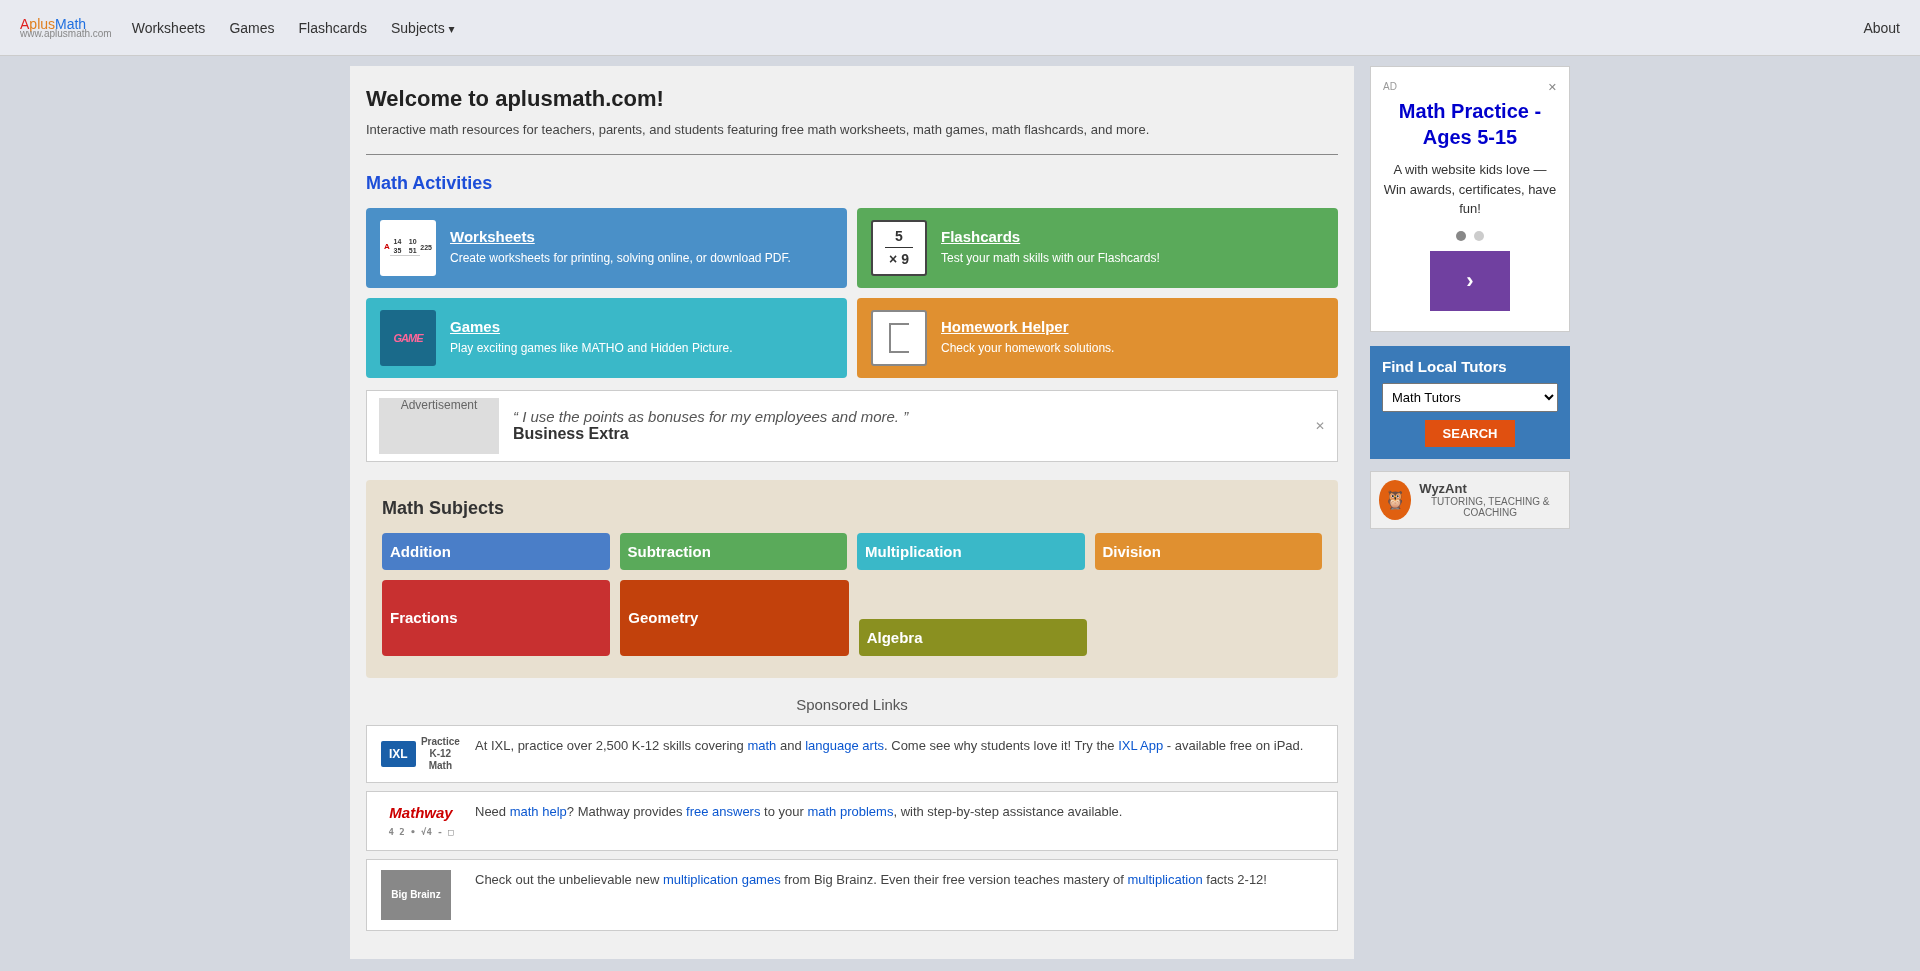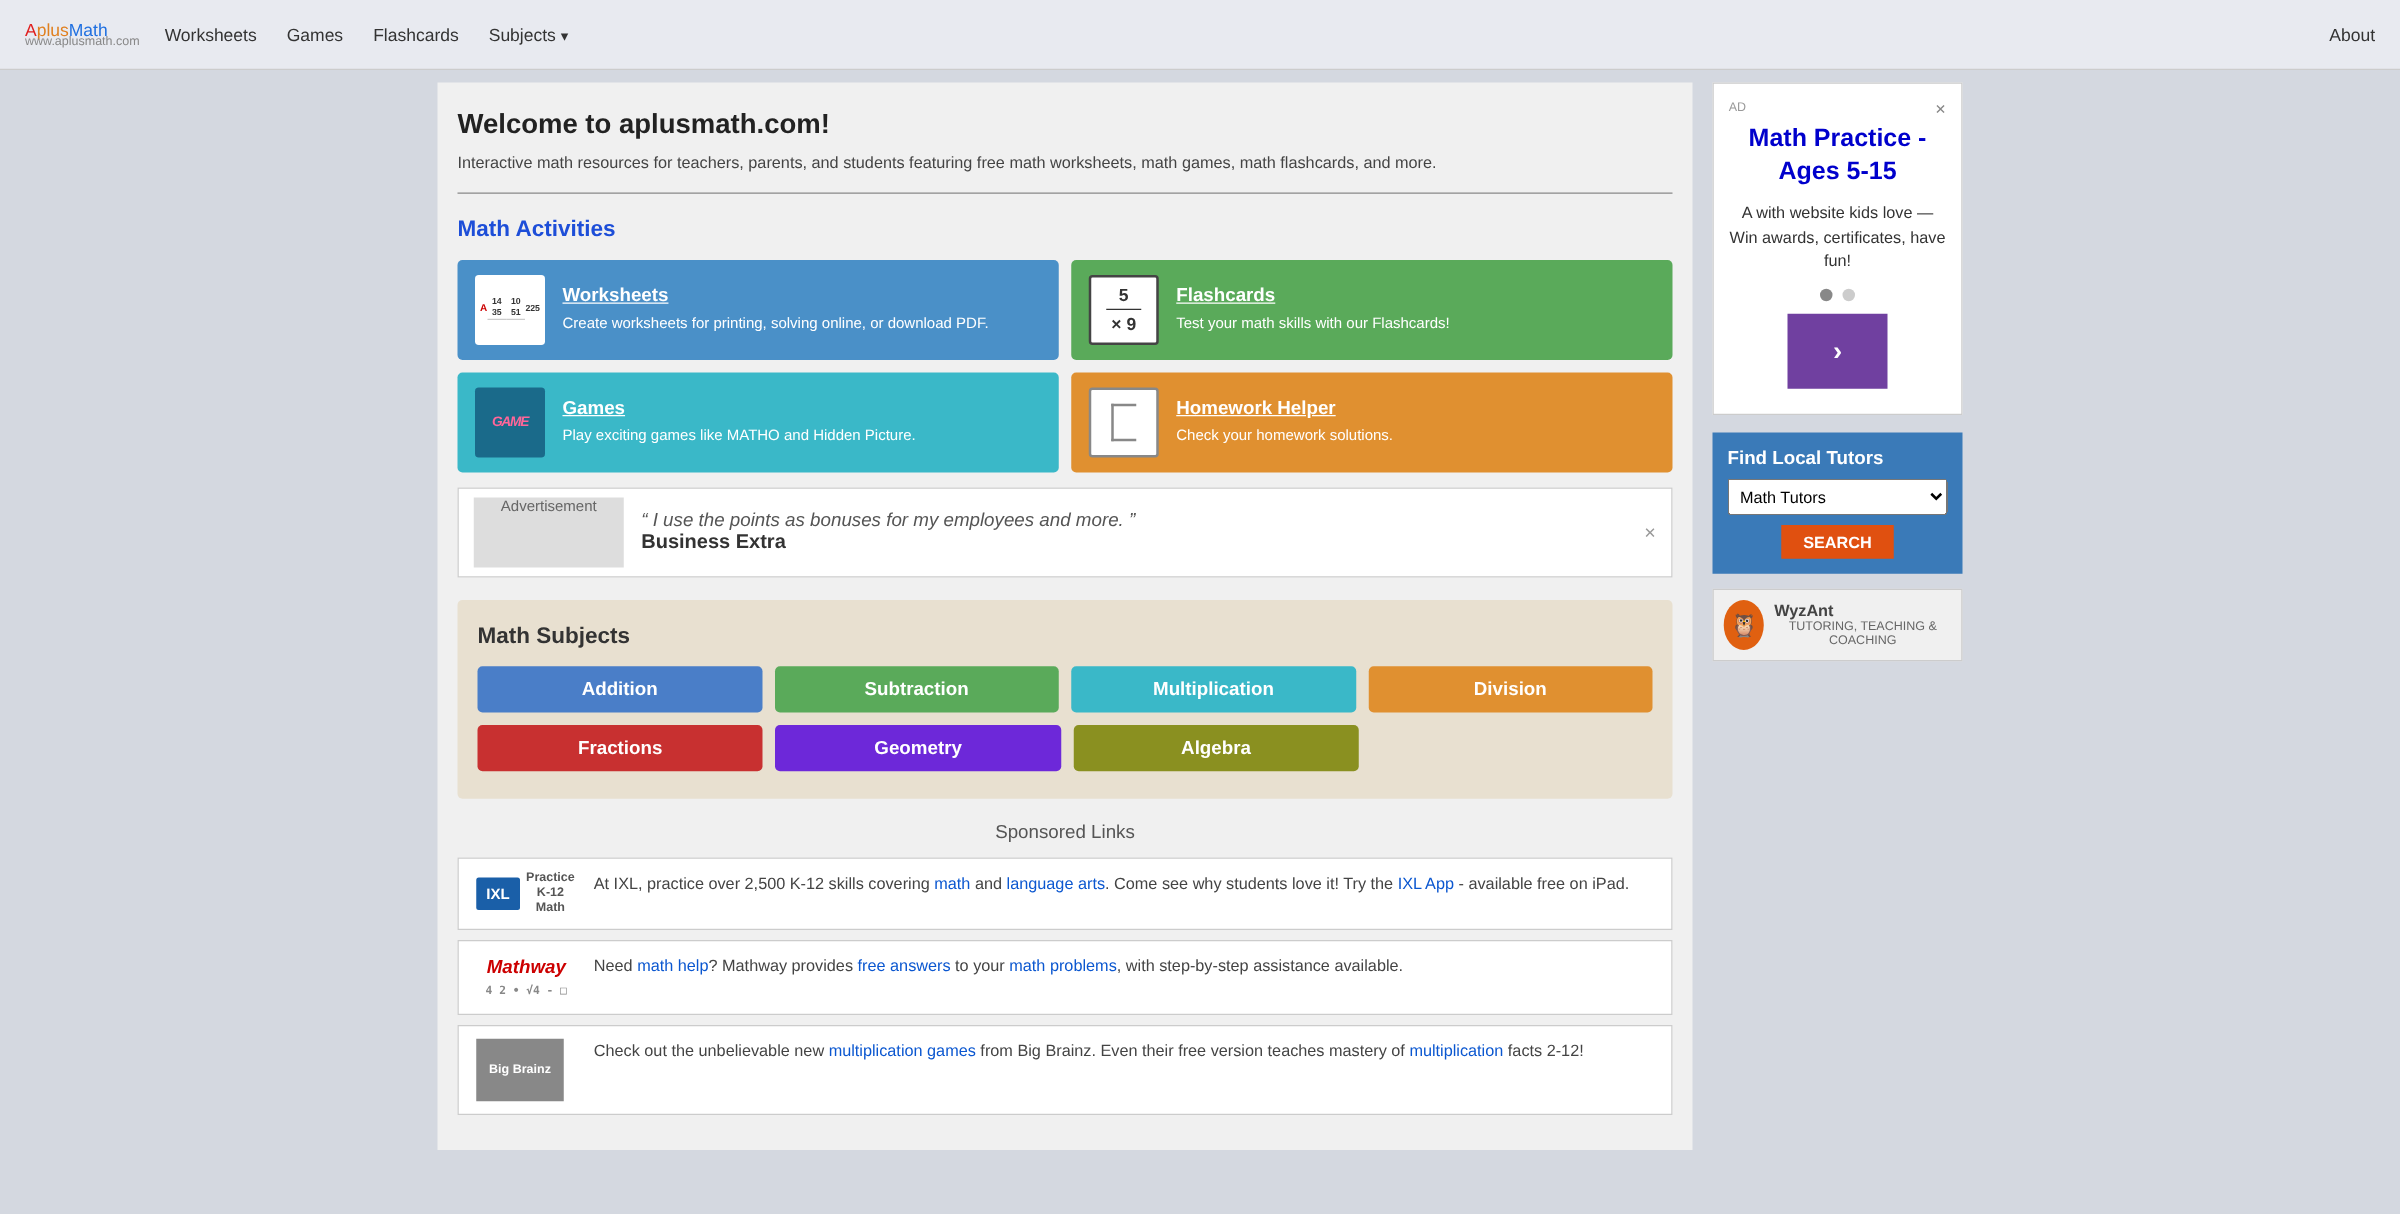--- a/index.html
+++ b/index.html
@@ -247,29 +247,29 @@
       max-width: 75%;
     }
     .subject-btn {
       padding: 10px 8px;
       border: none;
       border-radius: 4px;
       color: #fff;
       font-size: 15px;
       font-weight: bold;
       cursor: pointer;
-      text-align: center;
+      text-align: left;
     }
     .sub-addition { background: #4a7ec8; }
     .sub-subtraction { background: #5aaa5a; }
     .sub-multiplication { background: #3ab8c8; }
     .sub-division { background: #e09030; }
     .sub-fractions { background: #c83030; }
-    .sub-geometry { background: #6d28d9; }
-    .sub-algebra { background: #8a9020; }
+    .sub-geometry { background: #c2410c; }
+    .sub-algebra { background: #8a9020; margin-top: 39px; }
 
     
     #sponsored-title {
       text-align: center;
       font-size: 15px;
       color: #555;
       margin-bottom: 12px;
     }
     .sponsor-item {
       border: 1px solid #ccc;

